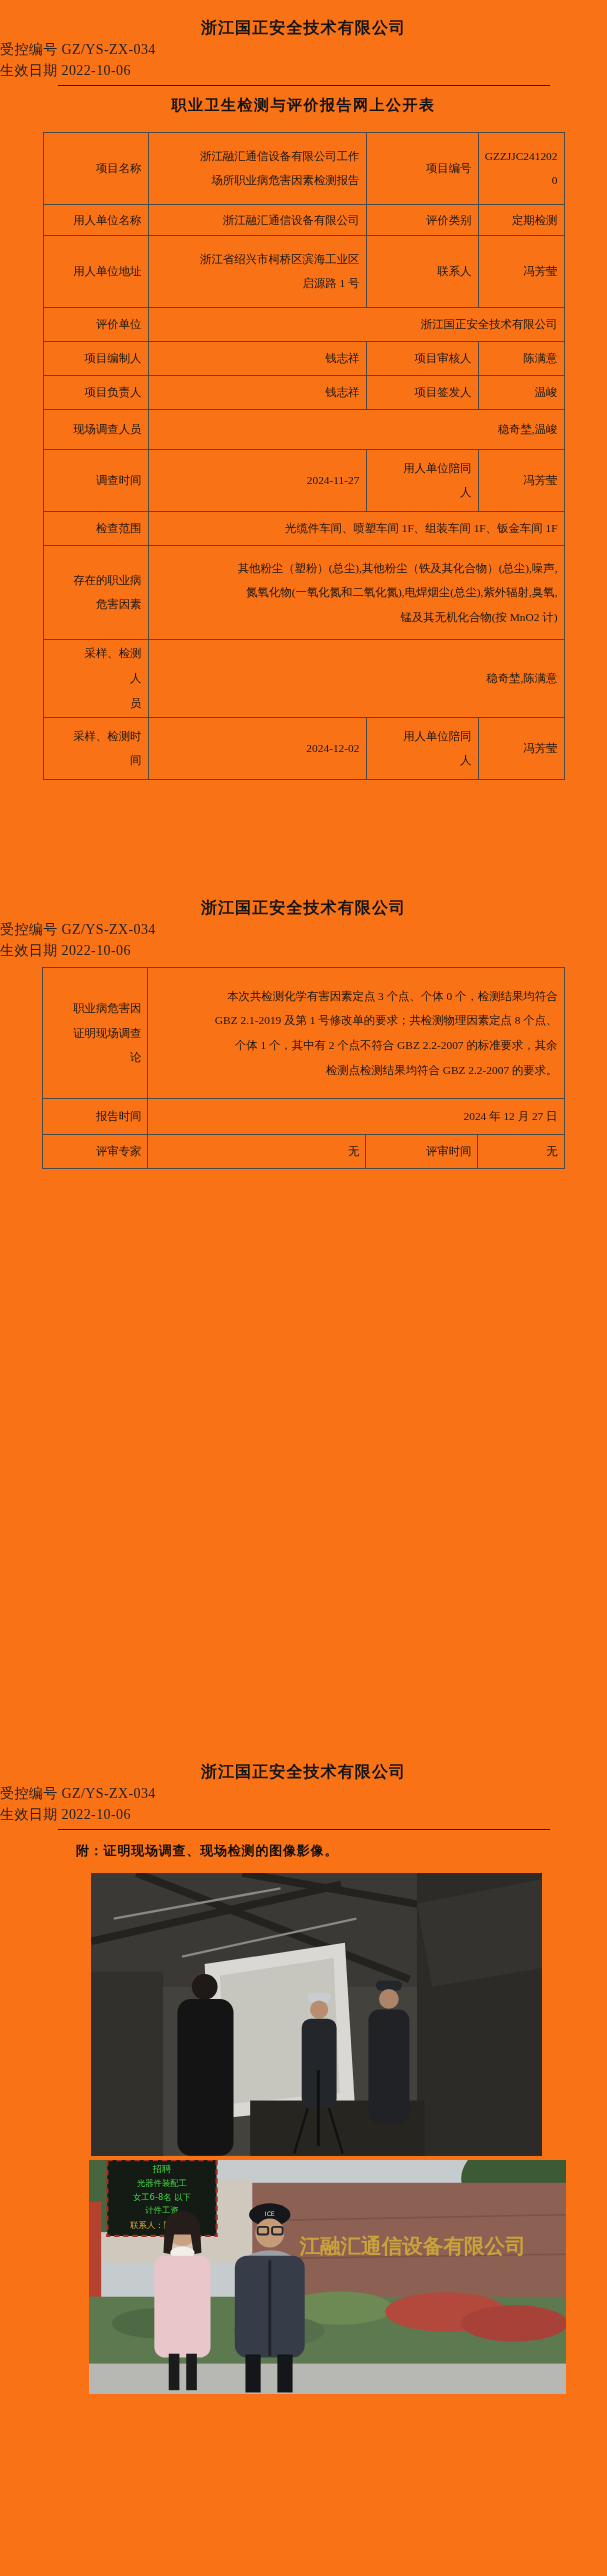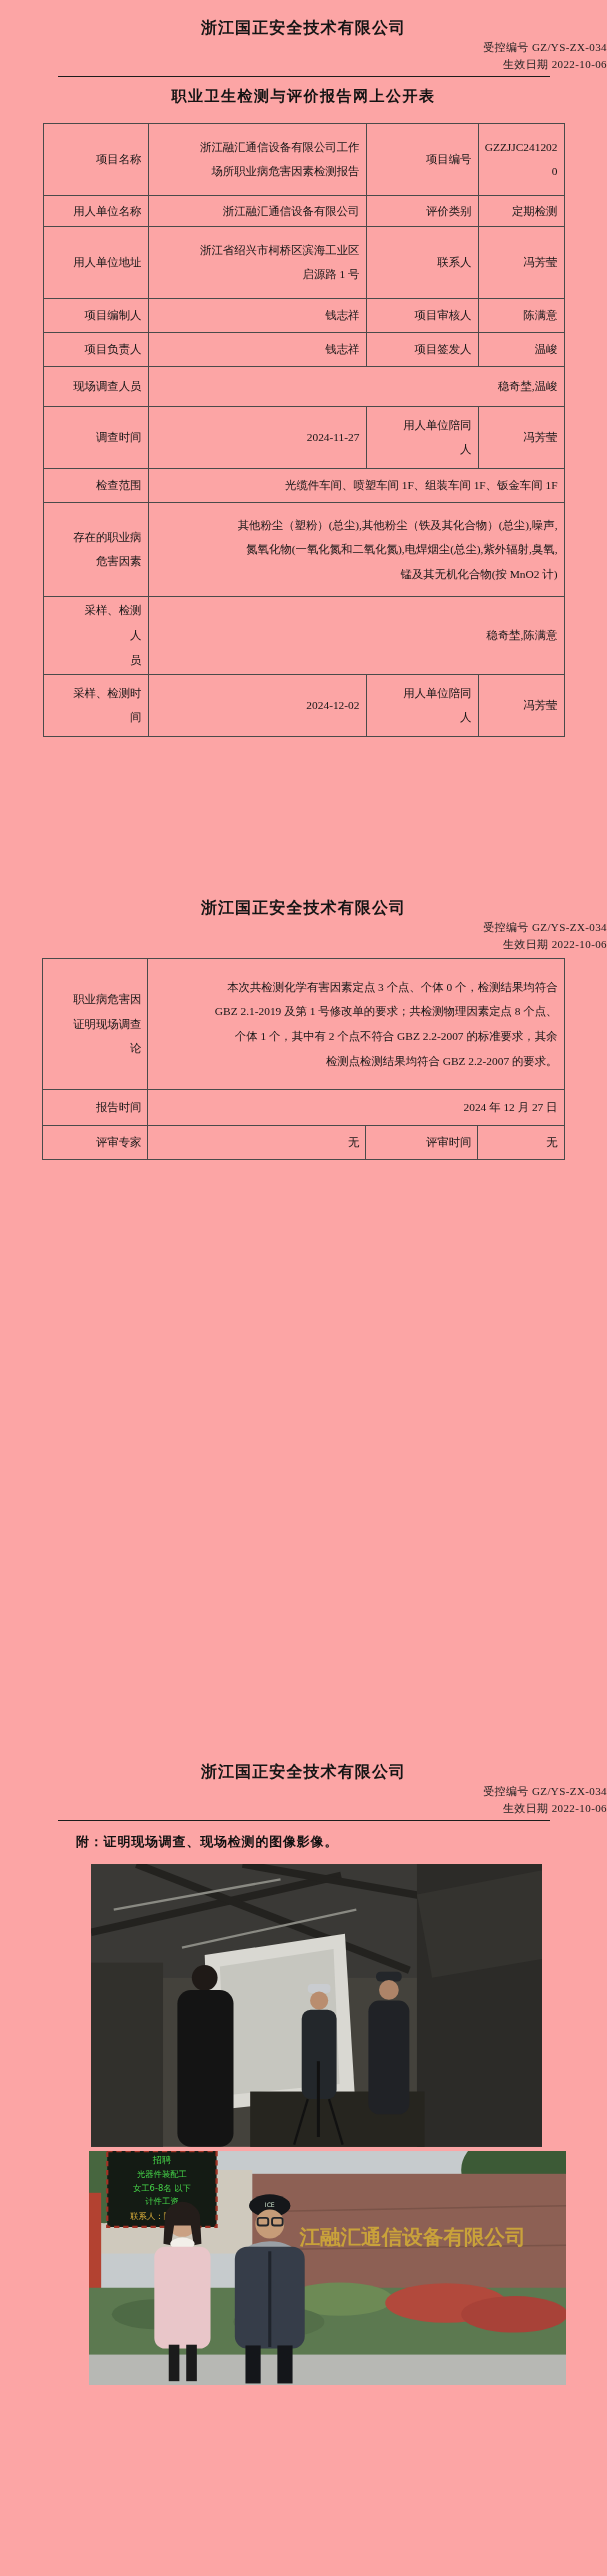--- a/index.html
+++ b/index.html
@@ -1,22 +1,22 @@
 <!DOCTYPE html>
 <html style="font-size:12px"><head>
 <meta charset="utf-8">
 <style>
   html,body{margin:0;padding:0;background:#ffffff;}
   .page{
-    position:relative;width:607px;height:2576px;background:#fca5a5;
+    position:relative;width:607px;height:2576px;background:#f97316;
     font-family:"Liberation Serif","DejaVu Serif",serif;color:#111;overflow:hidden;
   }
   .sec{position:absolute;left:0;right:0;}
   .company{text-align:center;font-size:16px;font-weight:bold;letter-spacing:1.1px;color:#151515;}
-  .ctl{text-align:right;font-size:11px;line-height:1.5;letter-spacing:0.4px;color:#222;}
+  .ctl{text-align:left;font-size:14px;line-height:1.5;letter-spacing:0.4px;color:#222;}
   .rule{height:1.5px;background:#1c1c1c;width:492px;margin:3.8px auto 0;}
   .doc-title{text-align:center;font-size:15px;font-weight:bold;letter-spacing:1.5px;margin-top:10px;color:#131313;}
   table.tbl{border-collapse:collapse;table-layout:fixed;width:521px;margin:16.7px auto 0;}
   table.tbl td{
     border:0.8px solid #4a4a4a;text-align:right;vertical-align:middle;
     font-size:11.4px;line-height:2.15;padding:1.5px 6px;color:#161616;word-break:break-all;
   }
   td.pre{white-space:pre-line;}
   td.just{text-align:left;line-height:2.55;padding:3px 9px;}
   tr.h90 > td{height:68px;} tr.h36 > td{height:27px;} tr.h40 > td{height:30px;}
@@ -62,20 +62,24 @@
         <td>定期检测</td>
       </tr>
       <tr class="h90">
         <td>用人单位地址</td>
         <td class="pre">浙江省绍兴市柯桥区滨海工业区
 启源路 1 号</td>
         <td>联系人</td>
         <td>冯芳莹</td>
       </tr>
       <tr class="h40">
+        <td>评价单位</td>
+        <td colspan="3">浙江国正安全技术有限公司</td>
+      </tr>
+      <tr class="h40">
         <td>项目编制人</td>
         <td>钱志祥</td>
         <td>项目审核人</td>
         <td>陈满意</td>
       </tr>
       <tr class="h40">
         <td>项目负责人</td>
         <td>钱志祥</td>
         <td>项目签发人</td>
         <td>温峻</td>

